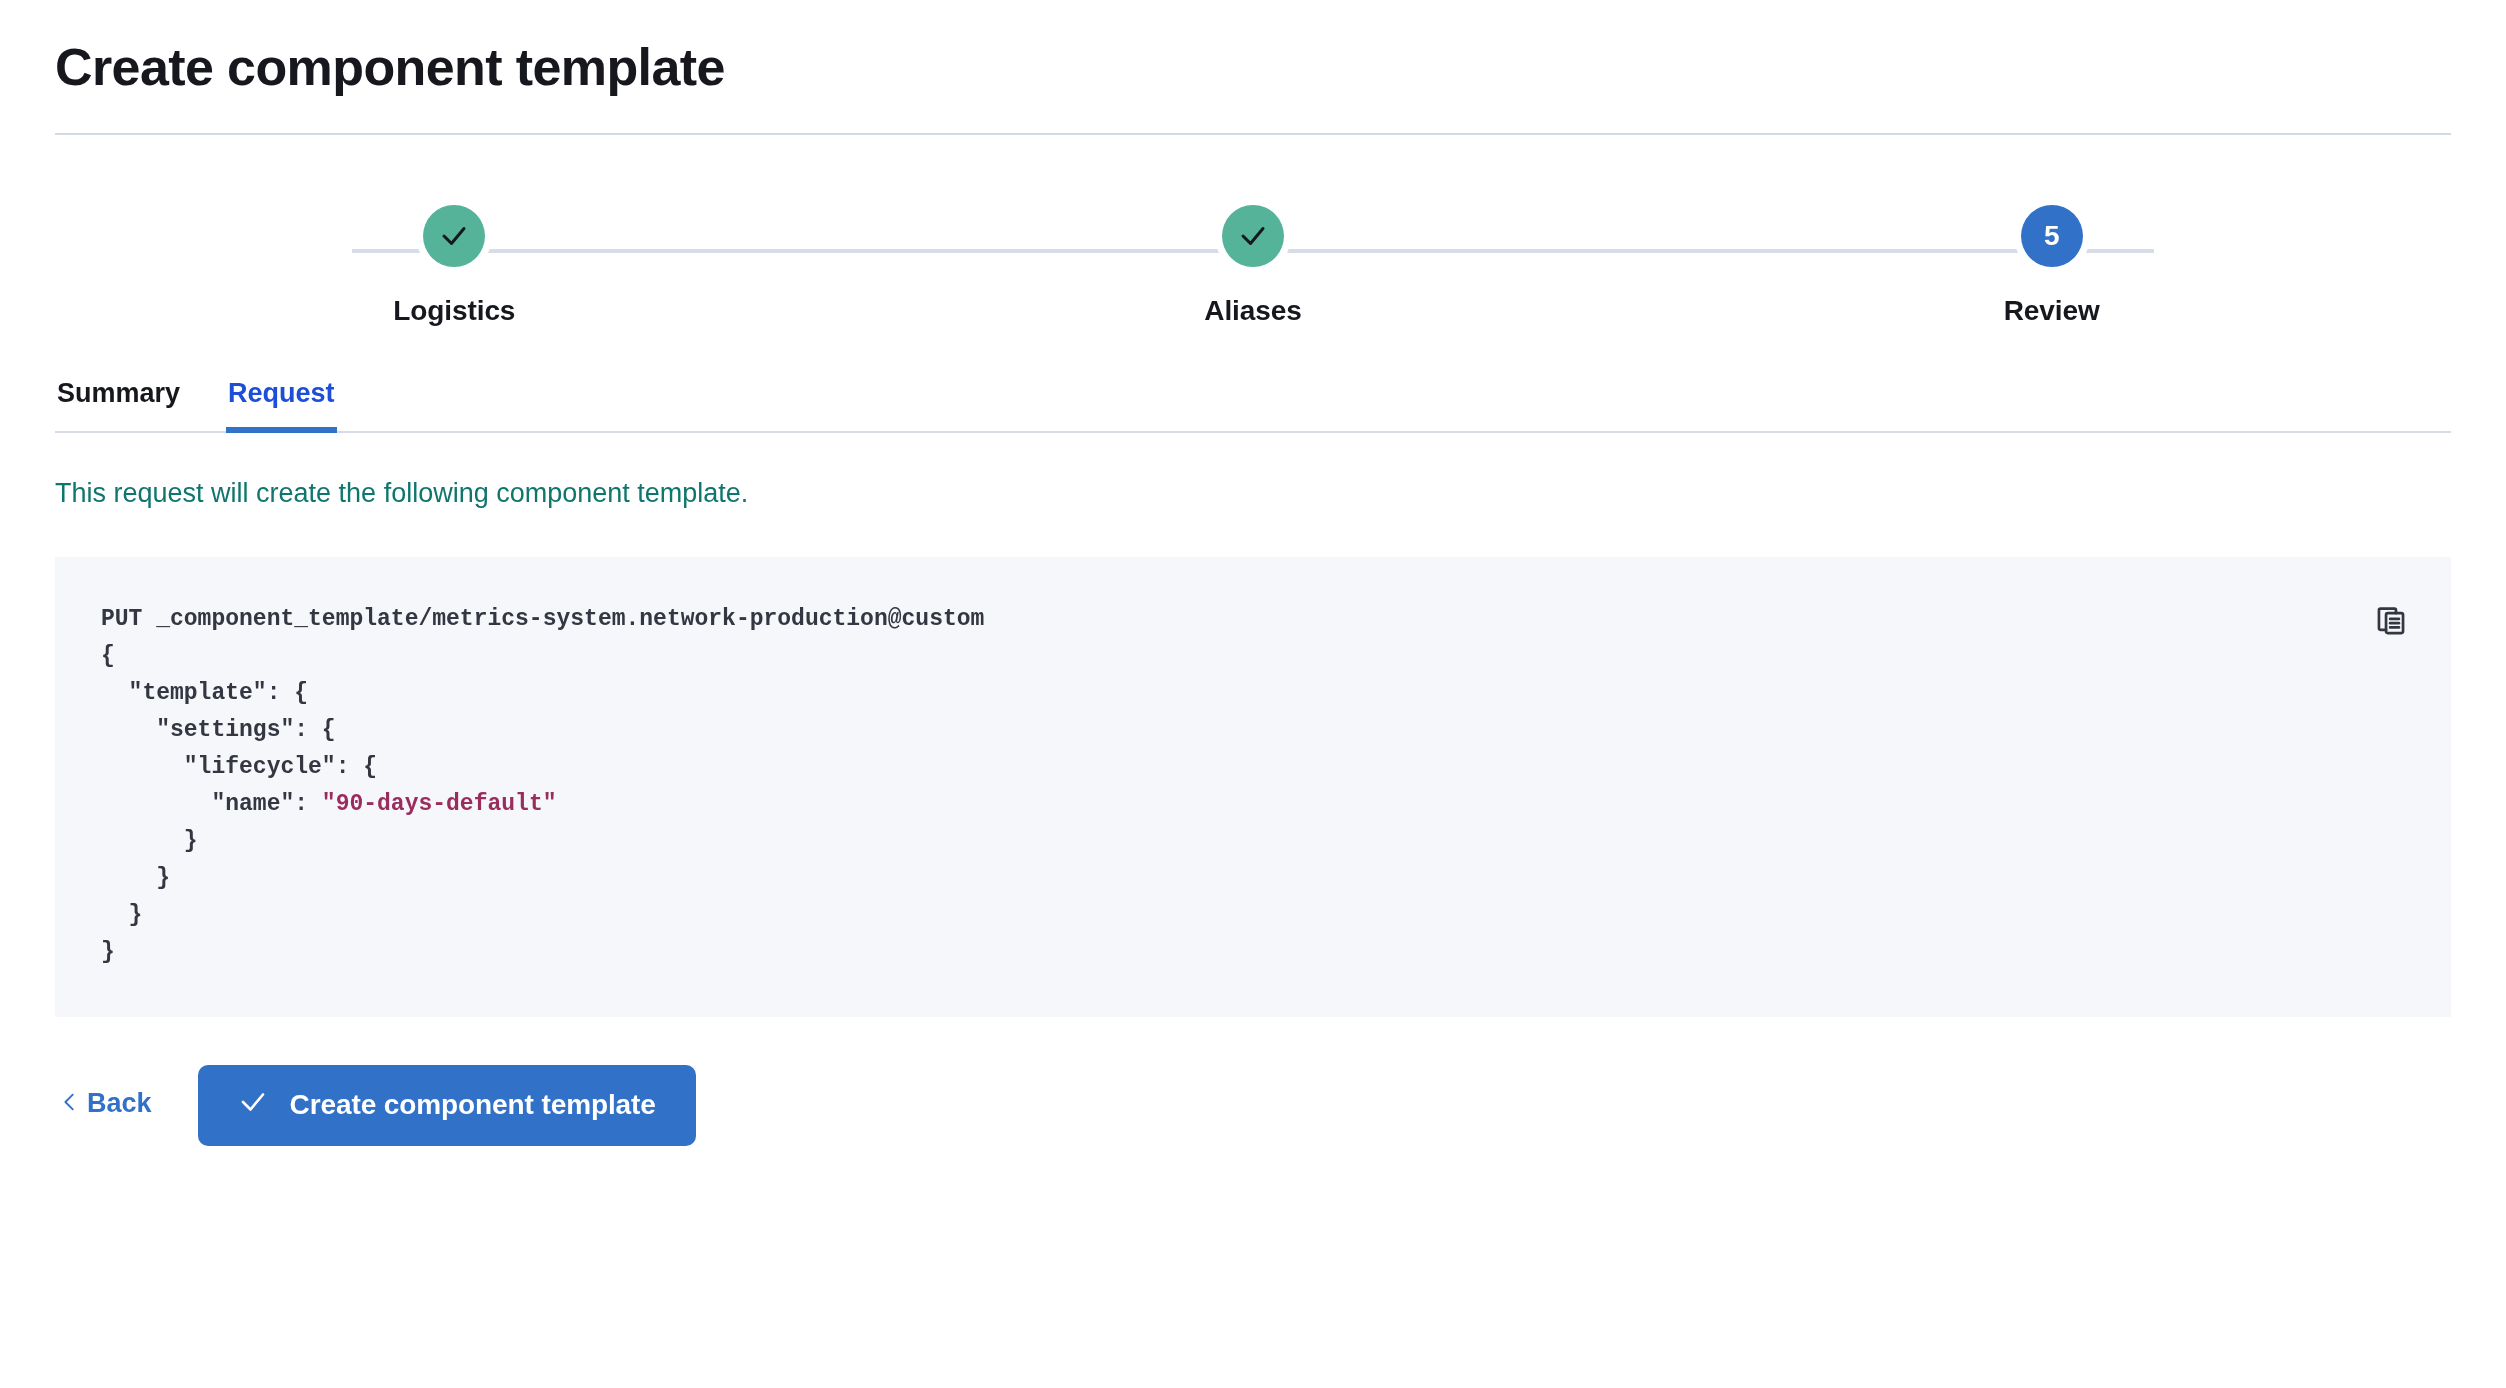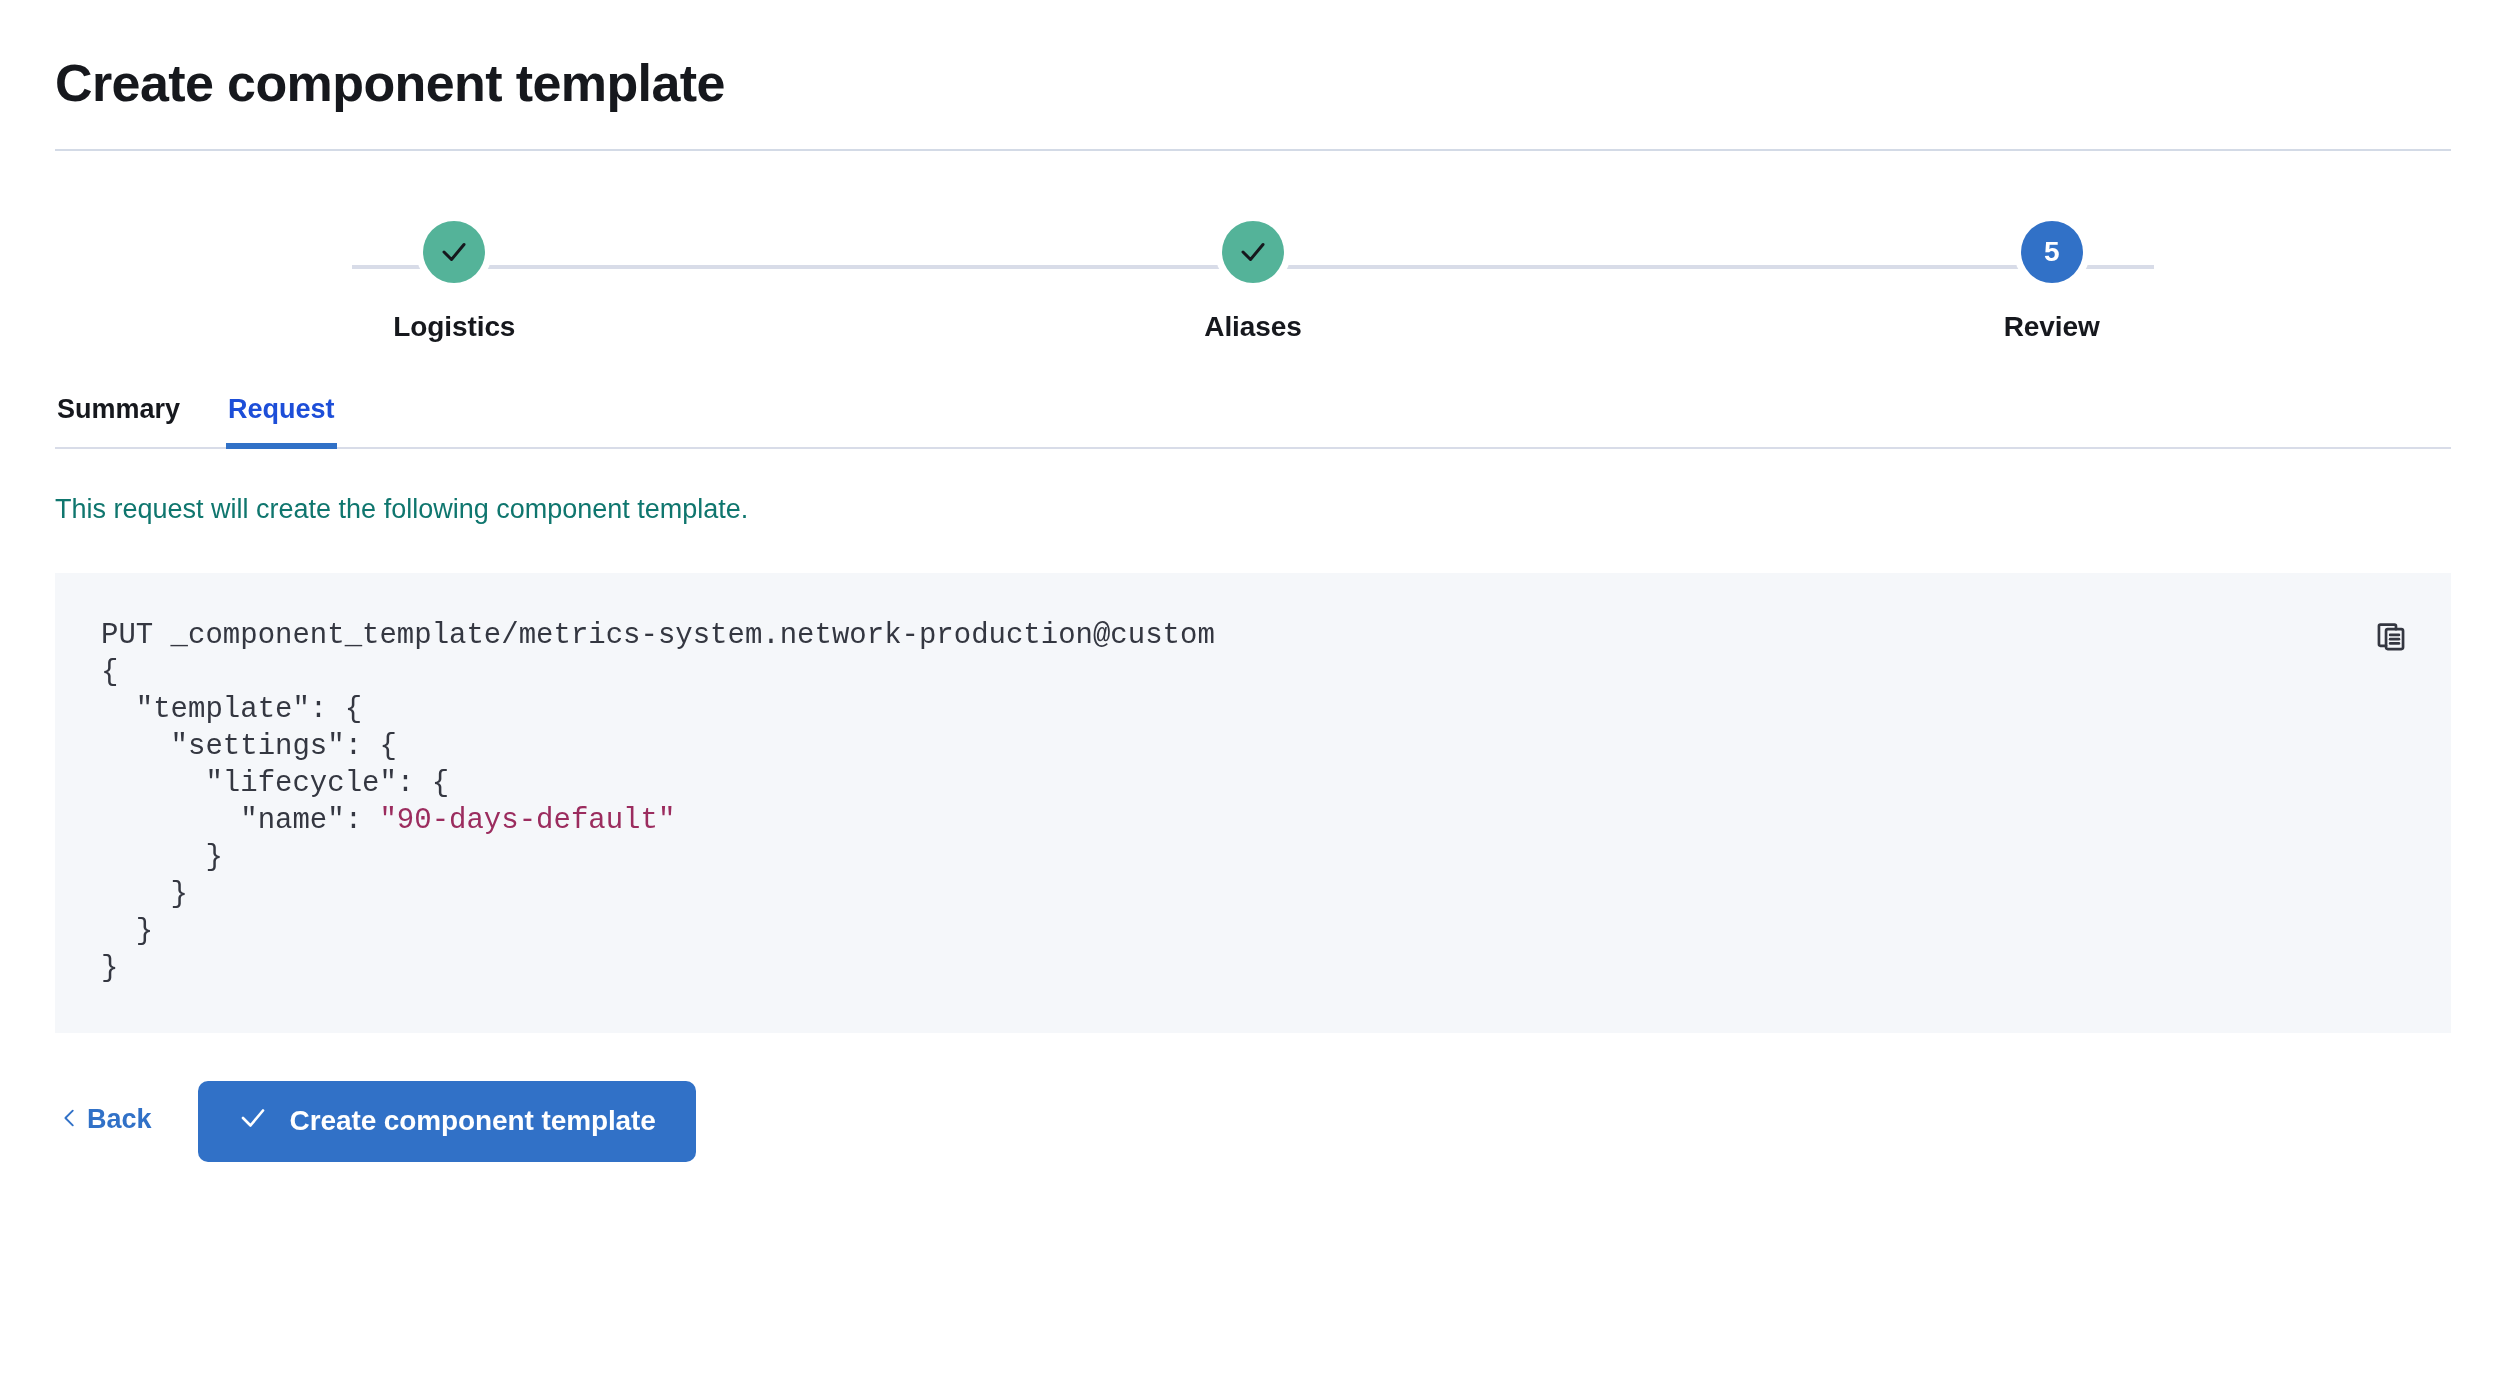--- a/index.html
+++ b/index.html
@@ -10,21 +10,21 @@
     background: #FFFFFF;
     font-family: "Liberation Sans", sans-serif;
     color: #1a1c21;
     overflow: hidden;
   }
 
   .page {
     position: relative;
     width: 2506px;
     height: 1388px;
-    padding: 16px 55px;
+    padding: 0 55px;
   }
 
   
   .page-title {
     font-size: 52px;
     font-weight: 700;
     letter-spacing: -0.6px;
     color: #16181d;
     padding-top: 38px;
     line-height: 1.15;
@@ -144,24 +144,25 @@
   .code-panel {
     position: relative;
     margin-top: 44px;
     background: #F5F7FA;
     height: 460px;
     width: 100%;
   }
   .code-body {
     padding: 44px 0 0 46px;
     font-family: "Liberation Mono", "DejaVu Sans Mono", monospace;
-    font-size: 29px;
+    font-size: 23px;
     line-height: 37px;
     color: #343741;
     white-space: pre;
+    font-weight: bold;
   }
   .code-string { color: #9B2C5E; }
   .copy-btn {
     position: absolute;
     top: 42px;
     right: 38px;
     width: 44px;
     height: 44px;
     display: flex;
     align-items: center;

